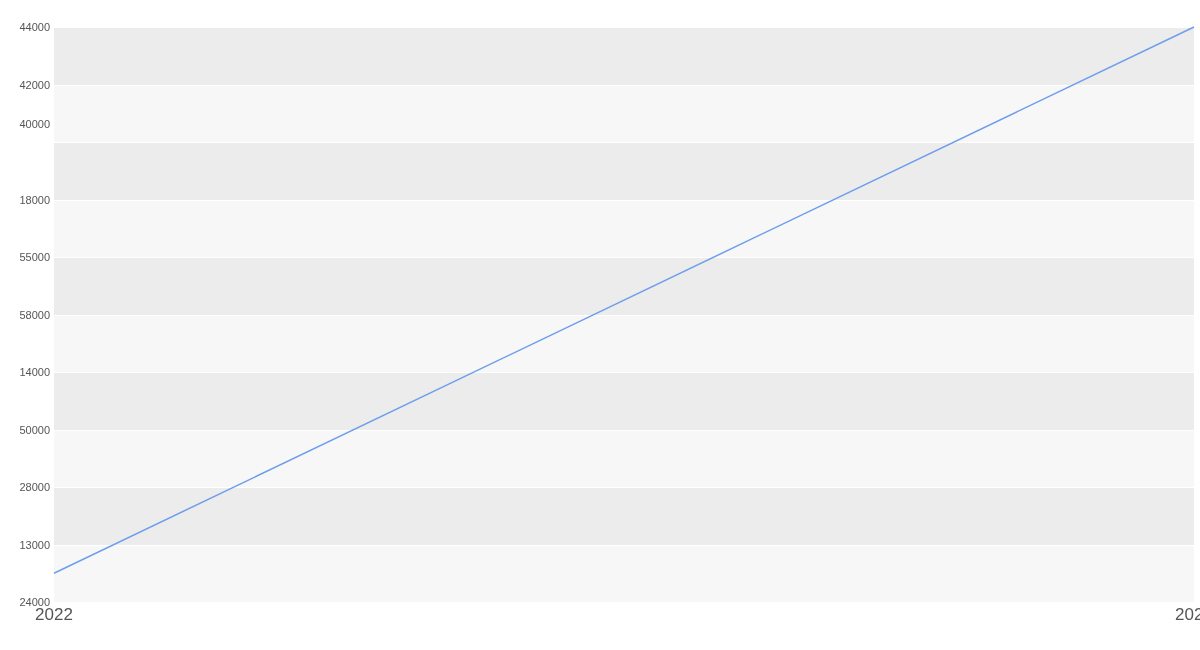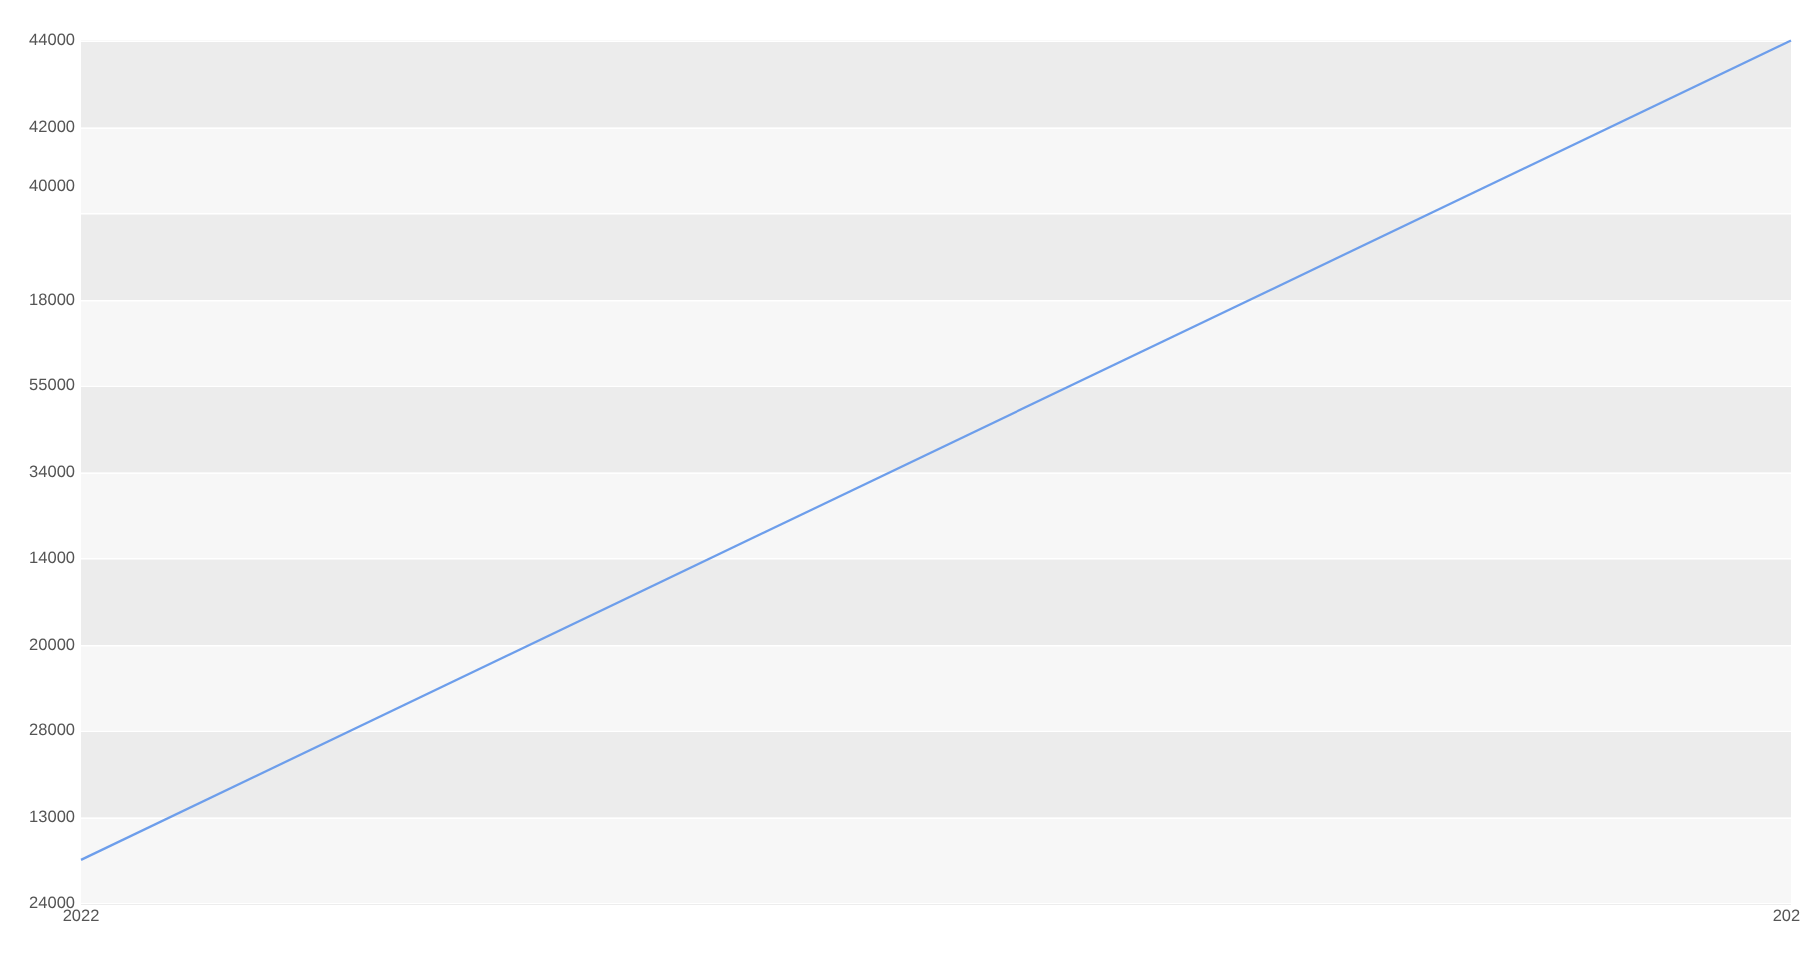--- a/index.html
+++ b/index.html
@@ -55,21 +55,21 @@
       width: 44px;
       text-align: right;
       color: #555;
       font-size: 11px;
       transform: translateY(-50%);
     }
     .x-tick-label {
       position: absolute;
       top: 605px;
       color: #555;
-      font-size: 11px;
+      font-size: 17px;
       transform: translateX(-50%);
     }
     svg.line-svg {
       position: absolute;
       left: 0;
       top: 0;
       width: 100%;
       height: 100%;
       overflow: visible;
     }
@@ -96,23 +96,23 @@
       <div class="band" style="top: 0px; height: 57.5px;"></div>
       <div class="grid-line" style="top: 57.5px;"></div>
       <div class="grid-line" style="top: 0px;"></div>
       <svg class="line-svg" viewBox="0 0 1140 575" preserveAspectRatio="none">
         <path d="M0 546.25 L1140 0" stroke="#6d9eeb" stroke-width="1.5" fill="none"></path>
       </svg>
     </div>
 <div class="y-tick-label" style="top: 602px;">24000</div>
     <div class="y-tick-label" style="top: 544.5px;">13000</div>
     <div class="y-tick-label" style="top: 487px;">28000</div>
-    <div class="y-tick-label" style="top: 429.5px;">20000</div>
+    <div class="y-tick-label" style="top: 429.5px;">50000</div>
     <div class="y-tick-label" style="top: 372px;">14000</div>
-    <div class="y-tick-label" style="top: 314.5px;">34000</div>
+    <div class="y-tick-label" style="top: 314.5px;">58000</div>
     <div class="y-tick-label" style="top: 257px;">55000</div>
     <div class="y-tick-label" style="top: 199.5px;">18000</div>
     <div class="y-tick-label" style="top: 124px;">40000</div>
     <div class="y-tick-label" style="top: 84.5px;">42000</div>
     <div class="y-tick-label" style="top: 27px;">44000</div>
     <div class="x-tick-label" style="left: 54px;">2022</div>
     <div class="x-tick-label" style="left: 1194px;">2025</div>
   </div>
 
 </body></html>

